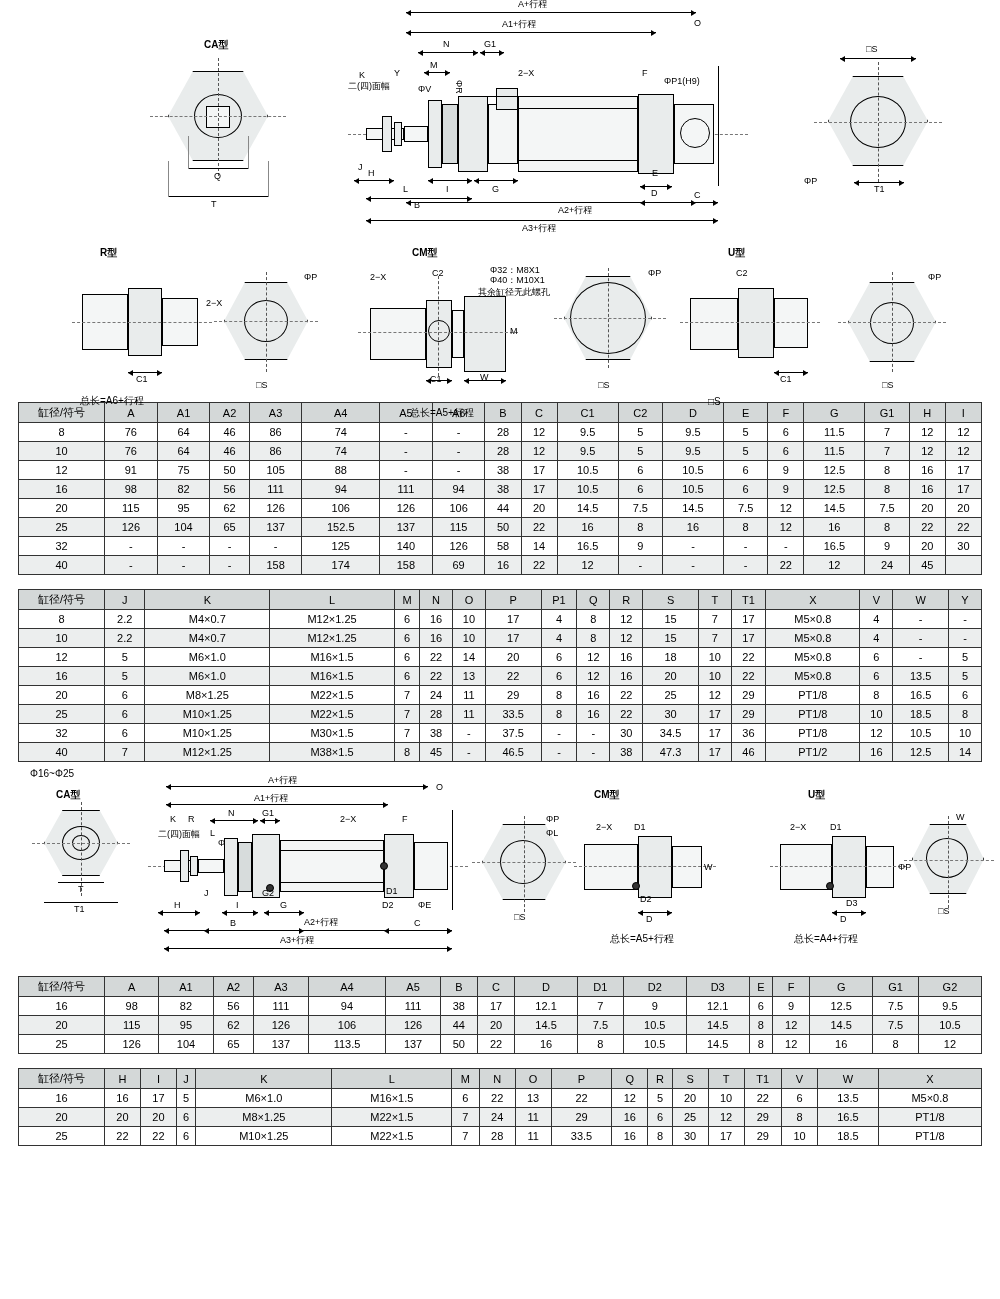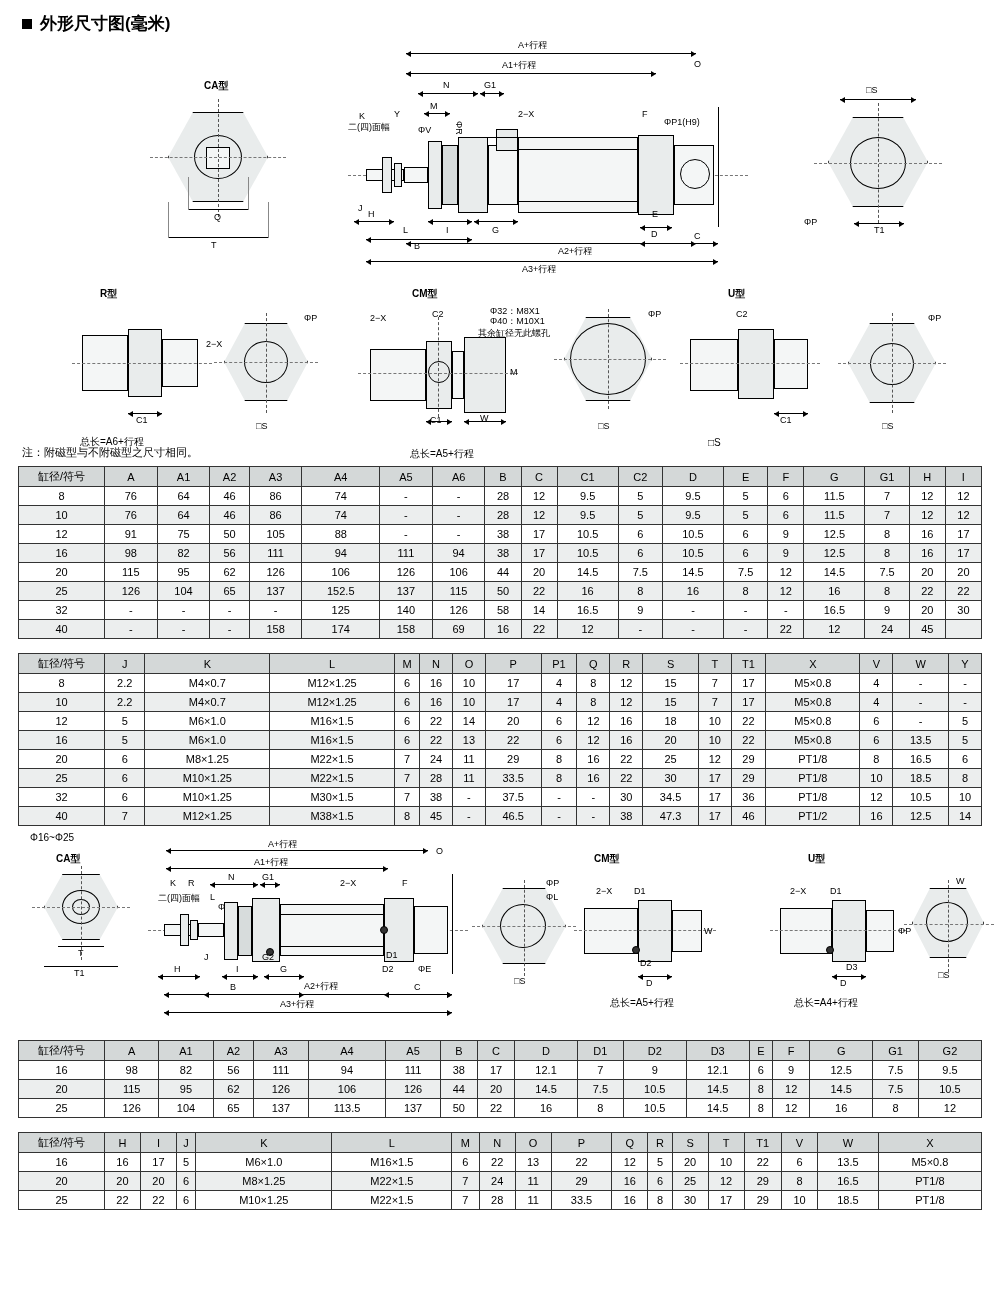--- a/index.html
+++ b/index.html
@@ -72,24 +72,20 @@
   table.t thead th { background:#d4d8d8; font-weight:normal; }
   table.t tbody tr:nth-child(even) td { background:#eceeee; }
   table.t tbody tr:nth-child(odd) td { background:#ffffff; }
   .note { font-size:11px; margin:8px 0 2px 4px; }
 </style>
 </head>
 <body>
 
 <div class="page">
 
-  <div class="doc-title">
-    <span class="sq"></span>
-    <span>外形尺寸图(毫米)</span>
-  </div>
 
 
   <div class="draw" style="height:420px;margin-top:-24px;">
 
     <span class="cnlbl" style="left:186px;top:62px;font-weight:bold;">CA型</span>
     <div class="hexwrap" style="left:150px;top:95px;width:100px;height:90px;">
         <div class="hex"></div>
       </div>
     <div class="circ" style="left:176px;top:118px;width:48px;height:44px;"></div>
     <div class="circ" style="left:188px;top:130px;width:24px;height:22px;background:#cfd4d4;"></div>
@@ -236,21 +232,20 @@
     <div class="hexwrap" style="left:830px;top:306px;width:88px;height:80px;">
         <div class="hex"></div>
       </div>
     <div class="circ" style="left:852px;top:326px;width:44px;height:42px;"></div>
     <div class="cl" style="left:820px;top:346px;width:108px;"></div>
     <div class="dashv" style="left:874px;top:296px;height:100px;"></div>
     <span class="lbl" style="left:910px;top:296px;">ΦP</span>
     <span class="lbl" style="left:864px;top:404px;">□S</span>
   </div>
 
-  <div class="note">注：附磁型与不附磁型之尺寸相同。</div>
 
   <table class="t">
     <thead>
         <tr>
           <th style="width: 86px;">缸径/符号</th>
           <th>A</th>
           <th>A1</th>
           <th>A2</th>
           <th>A3</th>
           <th>A4</th>

